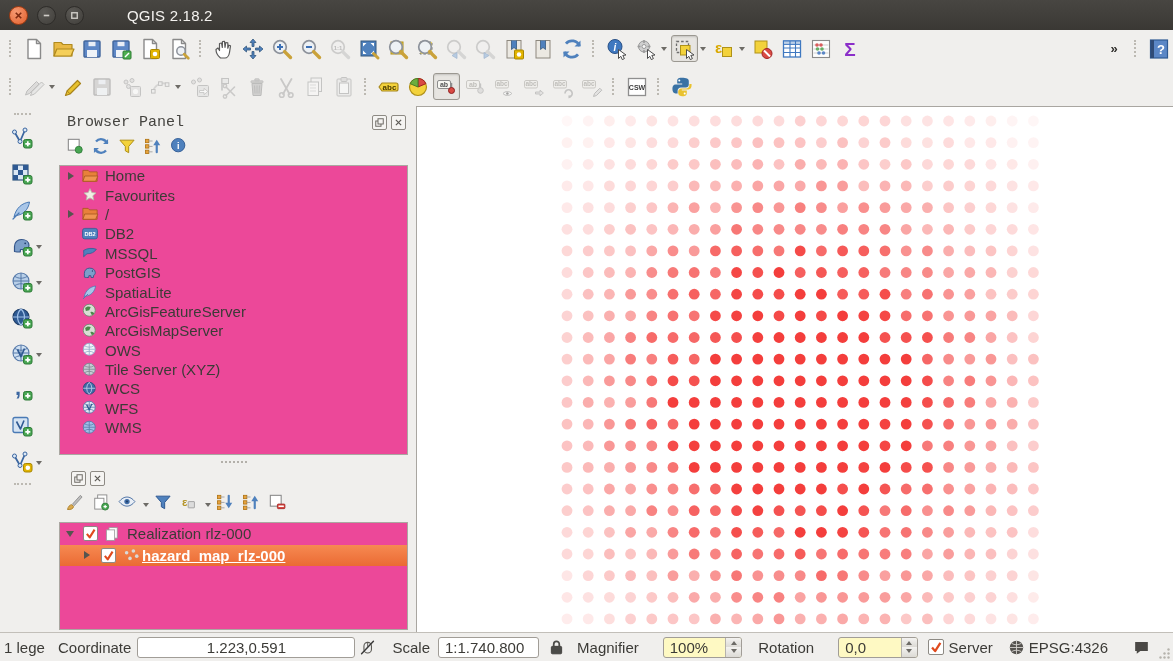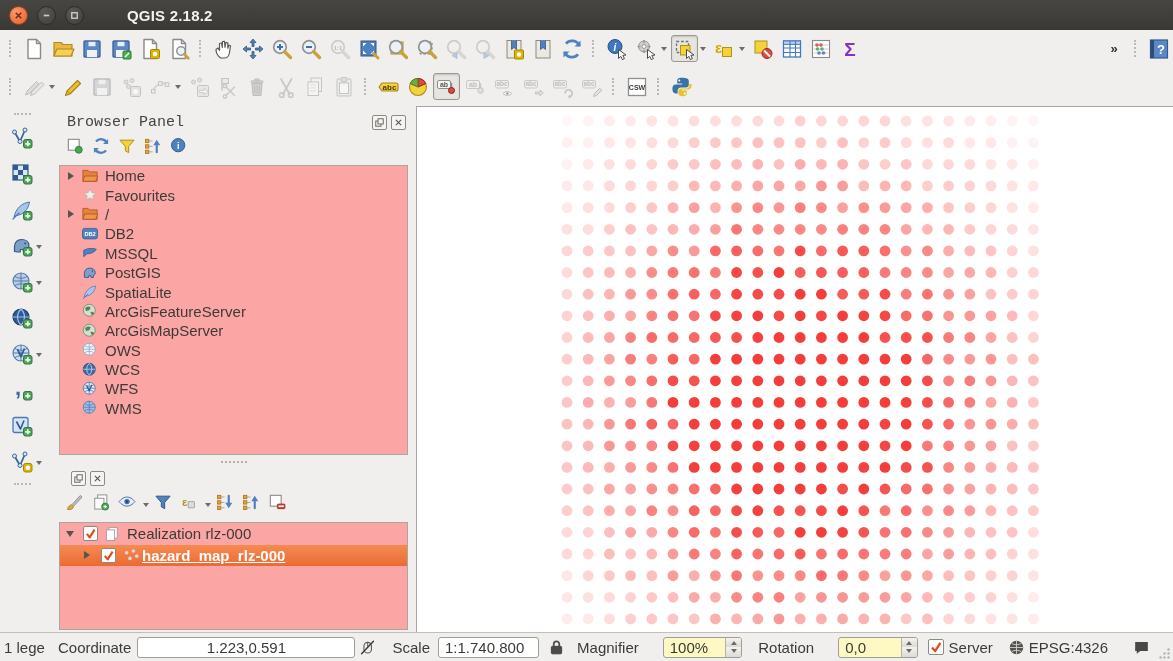--- a/index.html
+++ b/index.html
@@ -9,21 +9,21 @@
   
   .titlebar{position:absolute;left:0;top:0;right:0;height:30px;
     background:linear-gradient(#484642,#3a3834);border-bottom:1px solid #2b2926;
     display:flex;align-items:center;}
   .wbtn{width:19px;height:19px;border-radius:50%;margin-left:9px;
     background:radial-gradient(circle at 35% 30%,#5b5955,#403e3a);
     border:1px solid #2e2c29;display:flex;align-items:center;justify-content:center;
     box-sizing:border-box;}
   .wbtn.close{background:radial-gradient(circle at 35% 30%,#f79a72,#e15f2c);border-color:#a33c12;}
   .wbtn svg{width:11px;height:11px;}
-  .wtitle{color:#f4f2ef;font-weight:bold;font-size:15px;margin-left:43px;letter-spacing:.2px;}
+  .wtitle{color:#f4f2ef;font-weight:normal;font-size:15px;margin-left:43px;letter-spacing:.2px;}
   
   .tbzone{position:absolute;left:0;top:30px;right:0;height:76px;background:#f0efed;}
   .tbrow{display:flex;align-items:center;height:37px;padding-left:3px;}
   .tbrow2{height:39px;}
   .tbtn{width:27px;height:27px;border-radius:3px;display:flex;align-items:center;
     justify-content:center;margin:0 1px;flex:none;box-sizing:border-box;}
   .tbtn .ic,.tbtn svg{width:24px;height:24px;display:block;}
   .tbtn.dis{opacity:.5;}
   .tbtn.act{border:1px solid #9b9891;background:#e7e5e1;box-shadow:inset 0 1px 2px rgba(0,0,0,.15);}
   .dd{width:0;height:0;border:3.5px solid transparent;border-top:4.5px solid #6d6b66;
@@ -39,21 +39,21 @@
   
   .panel{position:absolute;left:57px;width:353px;background:#f0efed;}
   .phead{height:24px;display:flex;align-items:center;padding:0 4px 0 10px;font-family:Liberation Mono, monospace;}
   .ptitle{font-size:15px;color:#454440;flex:1;}
   .pbtn{width:15px;height:15px;border:1px solid #8d8a84;border-radius:2px;background:#f5f4f2;
     display:flex;align-items:center;justify-content:center;margin-left:4px;box-sizing:border-box;}
   .pbtn svg{width:9px;height:9px;}
   .ptb{display:flex;align-items:center;height:28px;padding-left:7px;}
   .ptb .tbtn{width:24px;height:24px;}
   .ptb .tbtn svg{width:20px;height:20px;}
-  .plist{position:absolute;left:2px;right:2px;bottom:2px;background:#fca5a5;
+  .plist{position:absolute;left:2px;right:2px;bottom:2px;background:#ec4899;
     border:1px solid #aaa7a1;overflow:hidden;}
   
   .trow{height:19.4px;display:flex;align-items:center;padding-left:8px;}
   .texp{width:13px;flex:none;display:flex;align-items:center;}
   .arr-r{width:0;height:0;border-left:6px solid #56544f;border-top:4.5px solid transparent;
     border-bottom:4.5px solid transparent;}
   .arr-d{width:0;height:0;border-top:6px solid #56544f;border-left:4.5px solid transparent;
     border-right:4.5px solid transparent;}
   .ticon{width:18px;height:18px;flex:none;margin-right:6px;}
   .ticon svg{width:18px;height:18px;display:block;}
@@ -907,20 +907,31 @@
         </div>
         <div class="trow">
           <span class="texp"></span>
           <span class="ticon">
             <svg viewBox="0 0 24 24">
               <circle cx="11" cy="11" r="8" fill="#f2f6fa" stroke="#8ba6c6" stroke-width="1.1"></circle>
               <path d="M3 11h16M11 3v16M5 6.5c3.5 2.3 8.5 2.3 12 0M5 15.5c3.5-2.3 8.5-2.3 12 0" fill="none" stroke="#8ba6c6" stroke-width="1" stroke-linejoin="round"></path>
             </svg>
           </span>
           <span class="tlabel">OWS</span>
+        </div>
+        <div class="trow">
+          <span class="texp"></span>
+          <span class="ticon">
+            <svg viewBox="0 0 24 24">
+              <circle cx="11" cy="11" r="8" fill="#c6ccd4" stroke="#7a828e" stroke-width="1.1"></circle>
+              <path d="M3 11h16M11 3v16" fill="none" stroke="#7a828e" stroke-width="1" stroke-linejoin="round"></path>
+              <path d="M5 6.5c3.5 2.3 8.5 2.3 12 0M5 15.5c3.5-2.3 8.5-2.3 12 0" fill="none" stroke="#7a828e" stroke-width="1" stroke-linejoin="round"></path>
+            </svg>
+          </span>
+          <span class="tlabel">Tile Server (XYZ)</span>
         </div>
         <div class="trow">
           <span class="texp"></span>
           <span class="ticon">
             <svg viewBox="0 0 24 24">
               <circle cx="11" cy="11" r="8" fill="#3f6ba6" stroke="#27497a" stroke-width="1.1"></circle>
               <path d="M3 11h16M11 3a11 11 0 0 1 0 16M11 3a11 11 0 0 0 0 16" fill="none" stroke="#b5cbe8" stroke-width="1.2" stroke-linejoin="round"></path>
             </svg>
           </span>
           <span class="tlabel">WCS</span>

